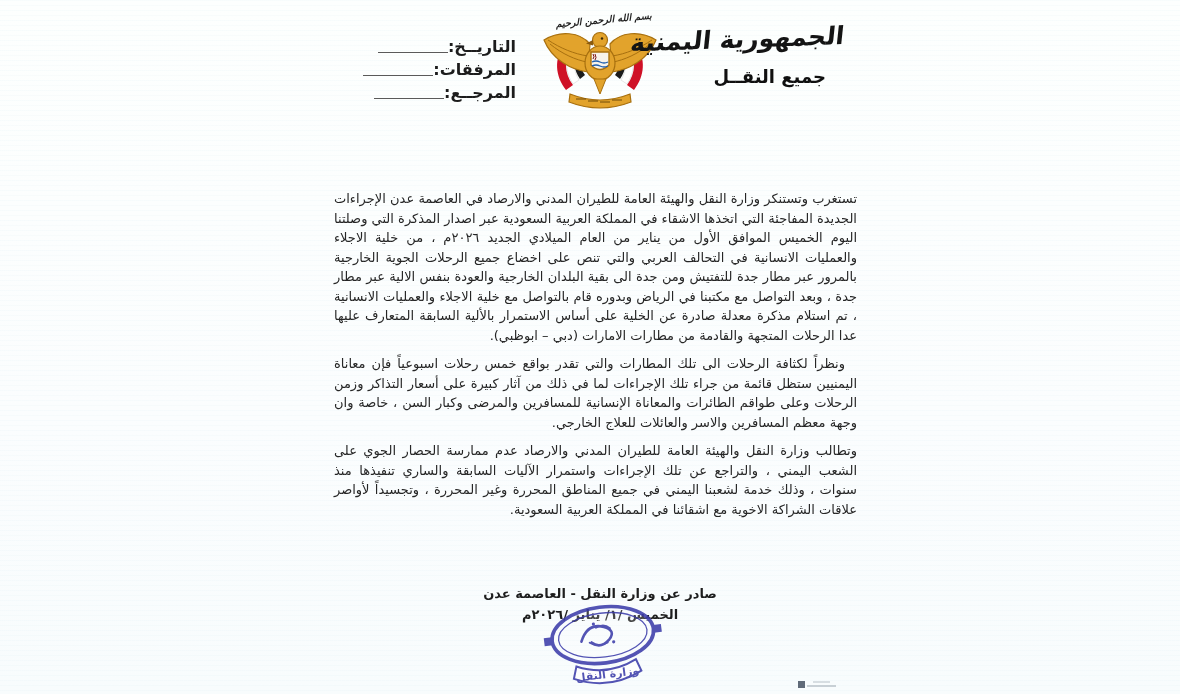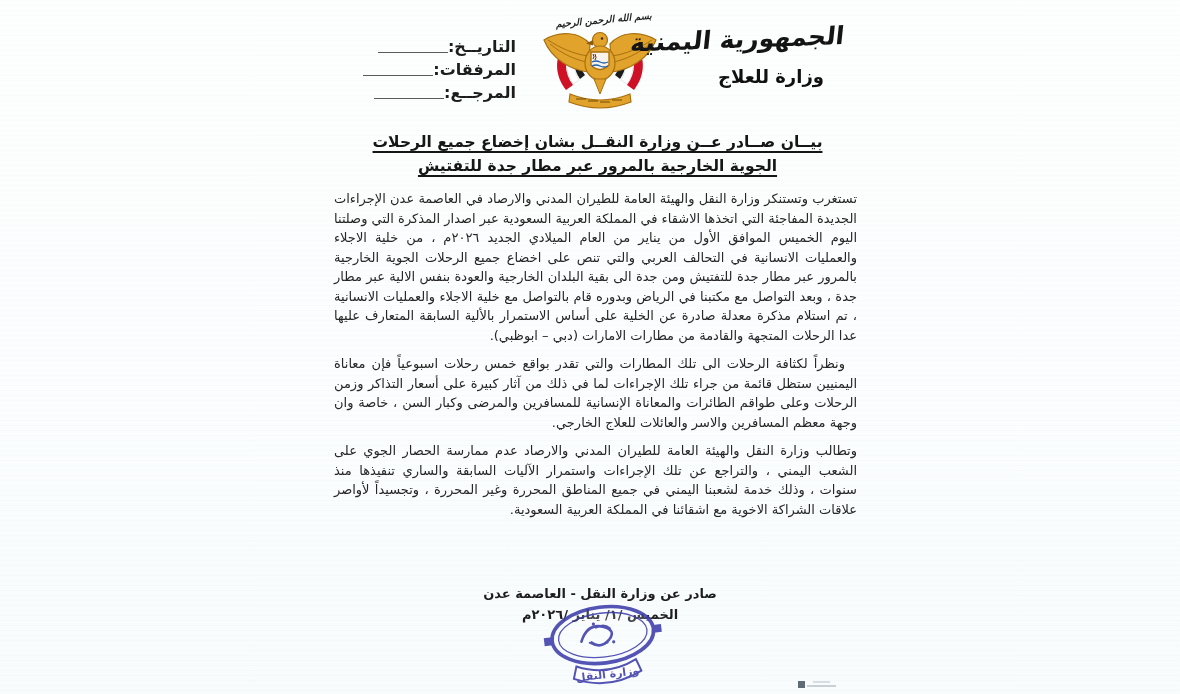--- a/index.html
+++ b/index.html
@@ -128,26 +128,22 @@
       <path d="M58,52 q4,-2 8,0 q4,2 8,0 M58,56 q4,-2 8,0 q4,2 8,0" stroke="#1f5fae" stroke-width="1.3" fill="none"></path>
 
       <path d="M60,69 h12 l-6,15 z" fill="#e2a32c" stroke="#a8700f" stroke-width="1"></path>
 
       <path d="M36,84 Q66,96 96,84 L97,92 Q66,104 35,92 Z" fill="#e2a32c" stroke="#a8700f" stroke-width="1.2"></path>
       <path d="M42,89 h10 M54,91 h10 M66,92 h10 M78,90 h10" stroke="#6e4a08" stroke-width="1"></path>
     </svg>
   </div>
 
   <div class="republic-name">الجمهورية اليمنية</div>
-  <div class="ministry-name">وزارة للعلاج</div>
+  <div class="ministry-name">جميع النقــل</div>
 
-  <div class="statement-title">
-    <span class="title-line">بيــان صــادر عــن وزارة النقــل بشان إخضاع جميع الرحلات</span><br>
-    <span class="title-line">الجوية الخارجية بالمرور عبر مطار جدة للتفتيش</span>
-  </div>
 
   <div class="statement-body">
     <p>تستغرب وتستنكر وزارة النقل والهيئة العامة للطيران المدني والارصاد في العاصمة عدن الإجراءات الجديدة المفاجئة التي اتخذها الاشقاء في المملكة العربية السعودية عبر اصدار المذكرة التي وصلتنا اليوم الخميس الموافق الأول من يناير من العام الميلادي الجديد ٢٠٢٦م ، من خلية الاجلاء والعمليات الانسانية في التحالف العربي والتي تنص على اخضاع جميع الرحلات الجوية الخارجية بالمرور عبر مطار جدة للتفتيش ومن جدة الى بقية البلدان الخارجية والعودة بنفس الالية عبر مطار جدة ، وبعد التواصل مع مكتبنا في الرياض وبدوره قام بالتواصل مع خلية الاجلاء والعمليات الانسانية ، تم استلام مذكرة معدلة صادرة عن الخلية على أساس الاستمرار بالألية السابقة المتعارف عليها عدا الرحلات المتجهة والقادمة من مطارات الامارات (دبي – ابوظبي).</p>
     <p class="indent">ونظراً لكثافة الرحلات الى تلك المطارات والتي تقدر بواقع خمس رحلات اسبوعياً فإن معاناة اليمنيين ستظل قائمة من جراء تلك الإجراءات لما في ذلك من آثار كبيرة على أسعار التذاكر وزمن الرحلات وعلى طواقم الطائرات والمعاناة الإنسانية للمسافرين والمرضى وكبار السن ، خاصة وان وجهة معظم المسافرين والاسر والعائلات للعلاج الخارجي.</p>
     <p>وتطالب وزارة النقل والهيئة العامة للطيران المدني والارصاد عدم ممارسة الحصار الجوي على الشعب اليمني ، والتراجع عن تلك الإجراءات واستمرار الآليات السابقة والساري تنفيذها منذ سنوات ، وذلك خدمة لشعبنا اليمني في جميع المناطق المحررة وغير المحررة ، وتجسيداً لأواصر علاقات الشراكة الاخوية مع اشقائنا في المملكة العربية السعودية.</p>
   </div>
 
   <div class="footer-issued">
     <div>صادر عن وزارة النقل - العاصمة عدن</div>
     <div>الخميس /١/ يناير /٢٠٢٦م</div>

